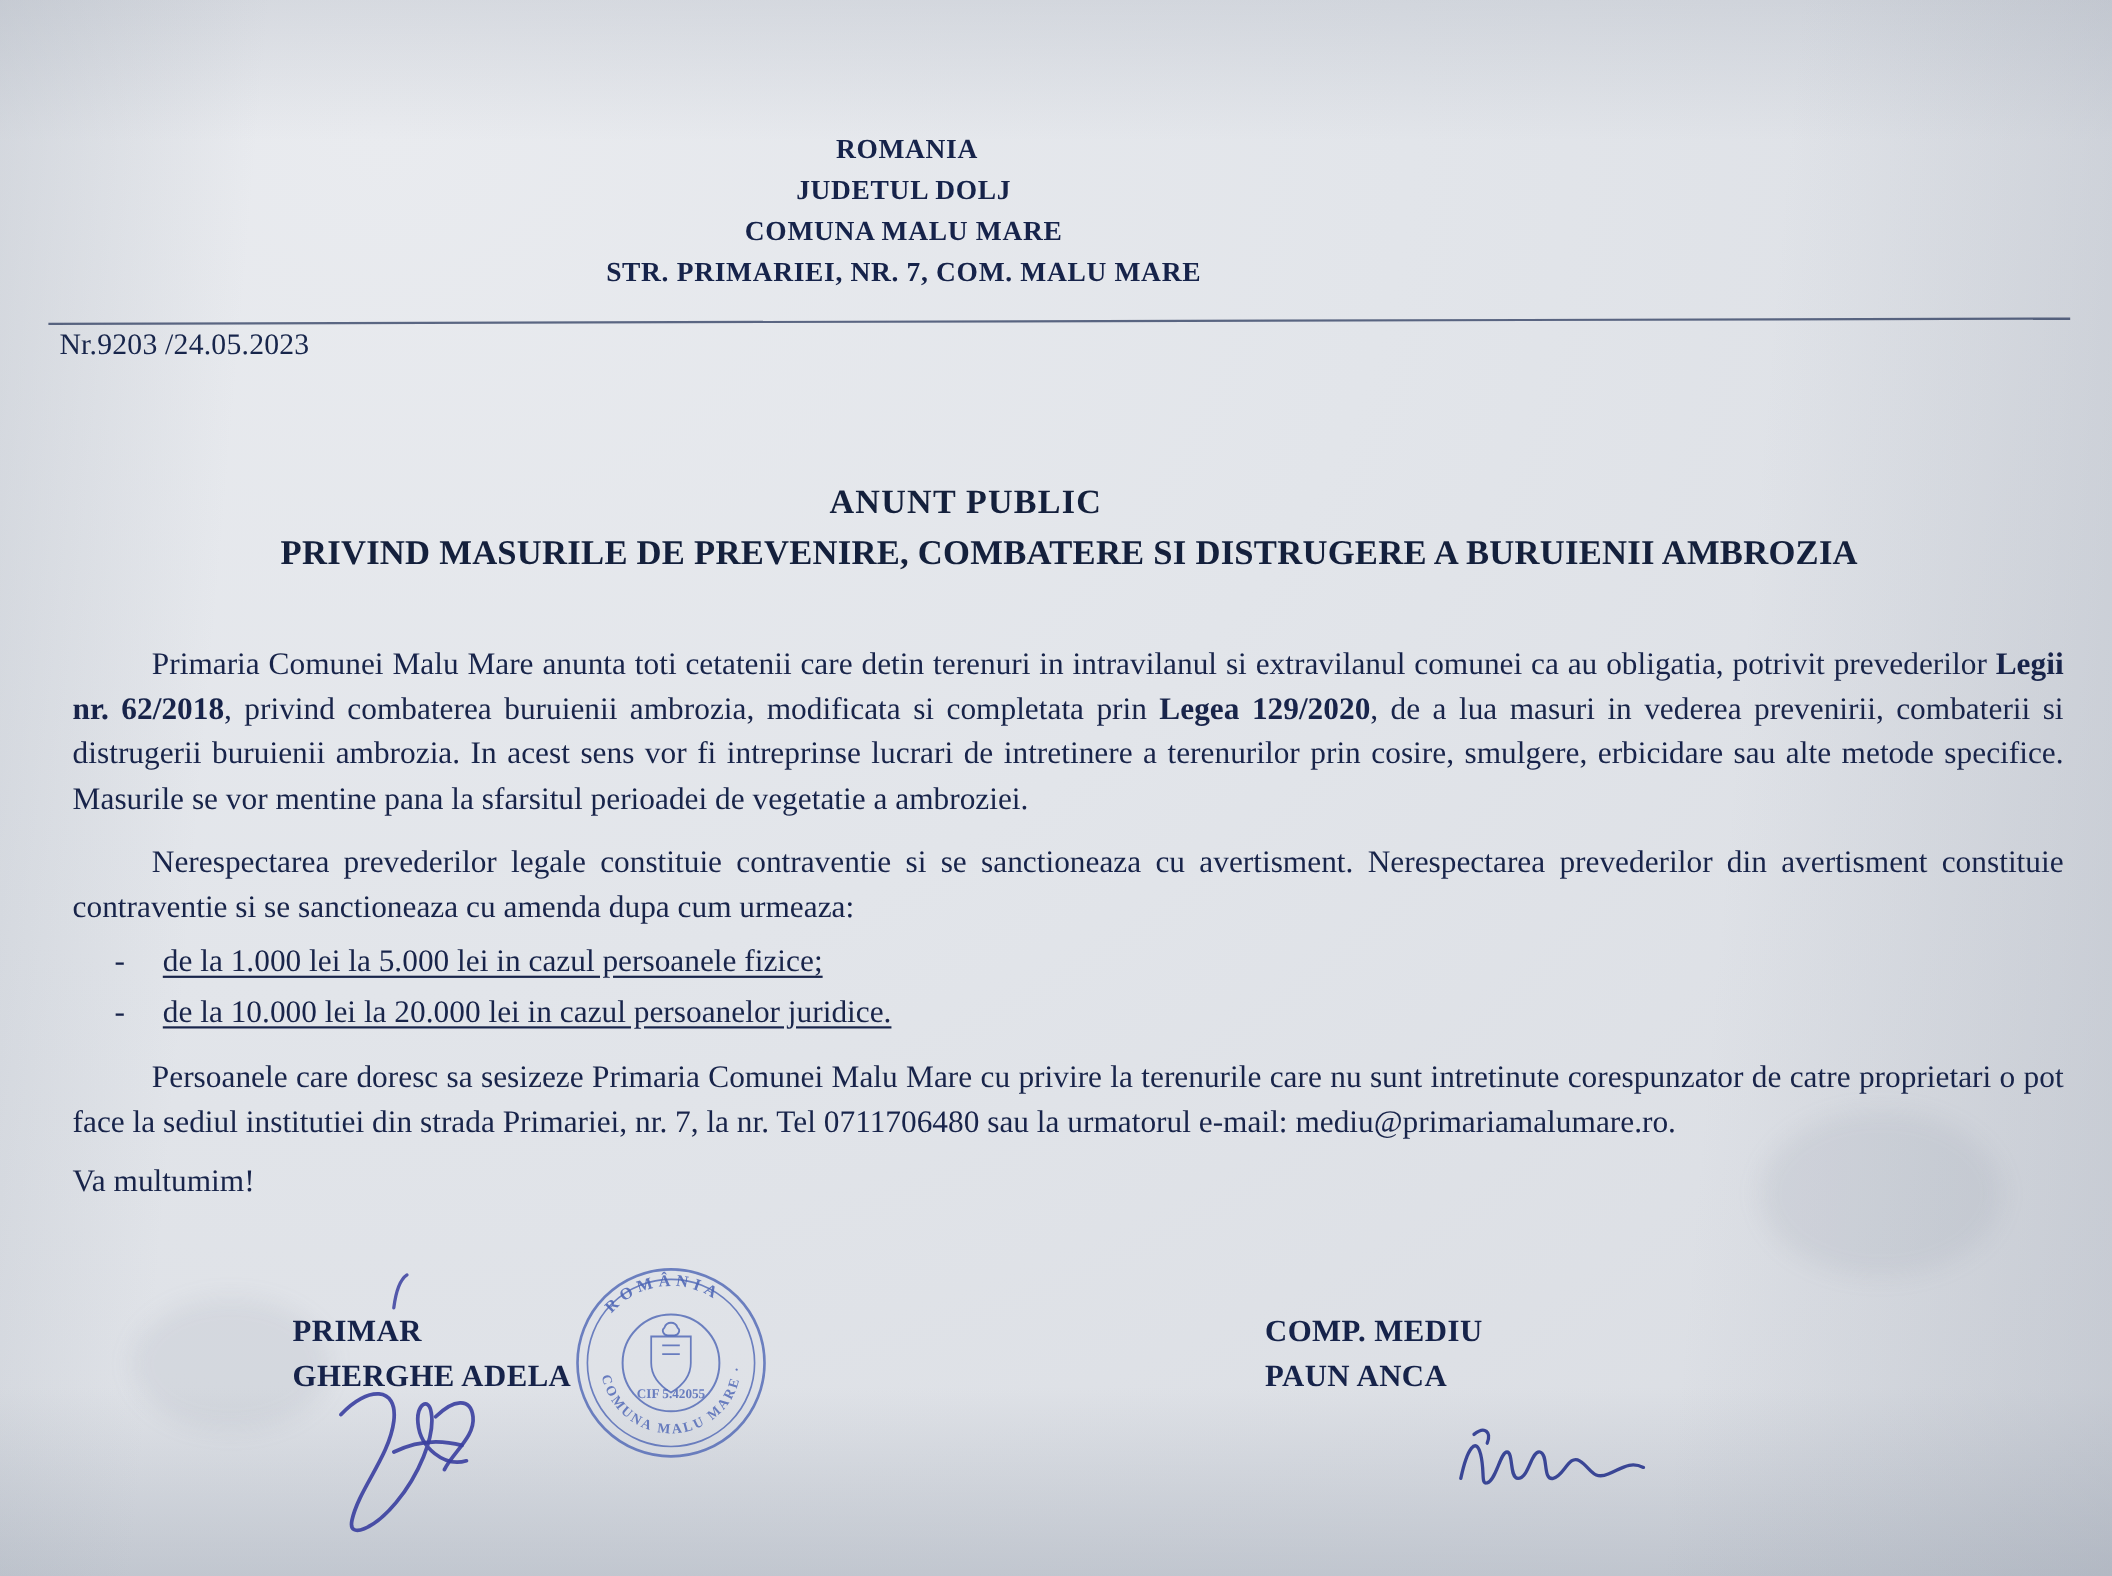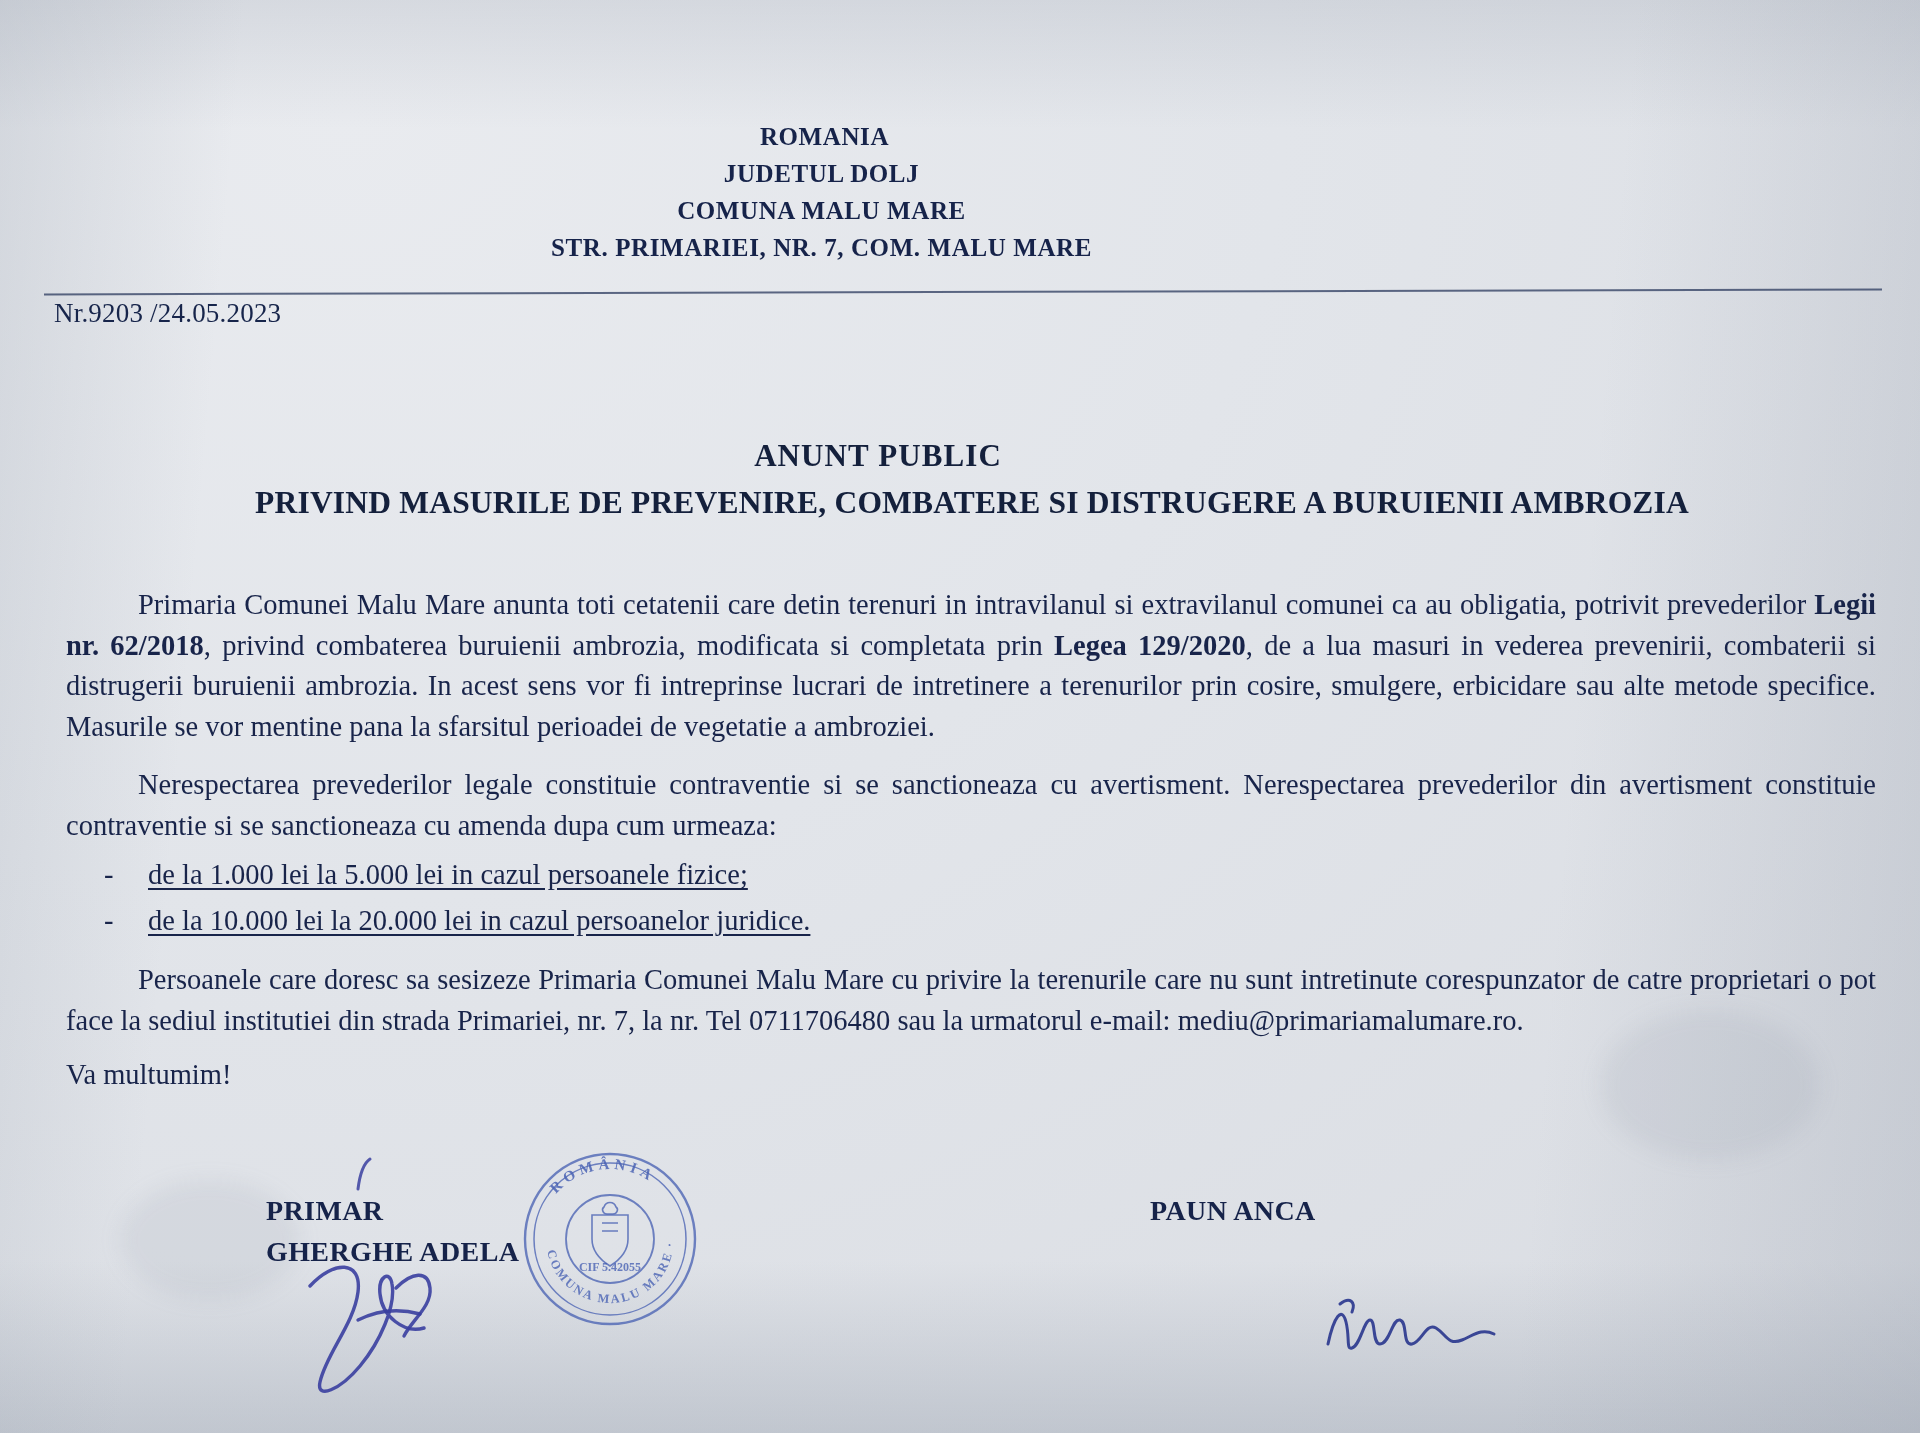--- a/index.html
+++ b/index.html
@@ -228,20 +228,21 @@
 
       <p class="para thanks">Va multumim!</p>
     </div>
 
     <div class="sig sig-left">
       <div>PRIMAR</div>
       <div>GHERGHE ADELA</div>
     </div>
 
     <div class="sig sig-right">
+      <div>COMP. MEDIU</div>
       <div>PAUN ANCA</div>
     </div>
 
     <div class="stamp">
       <svg width="188" height="188" viewBox="0 0 188 188">
         <defs>
           <path id="arcTop" d="M 24,94 A 70,70 0 0 1 164,94"></path>
           <path id="arcBottom" d="M 30,94 A 64,64 0 0 0 158,94"></path>
         </defs>
         <g fill="none" stroke="#4a63b4" stroke-opacity="0.78">

